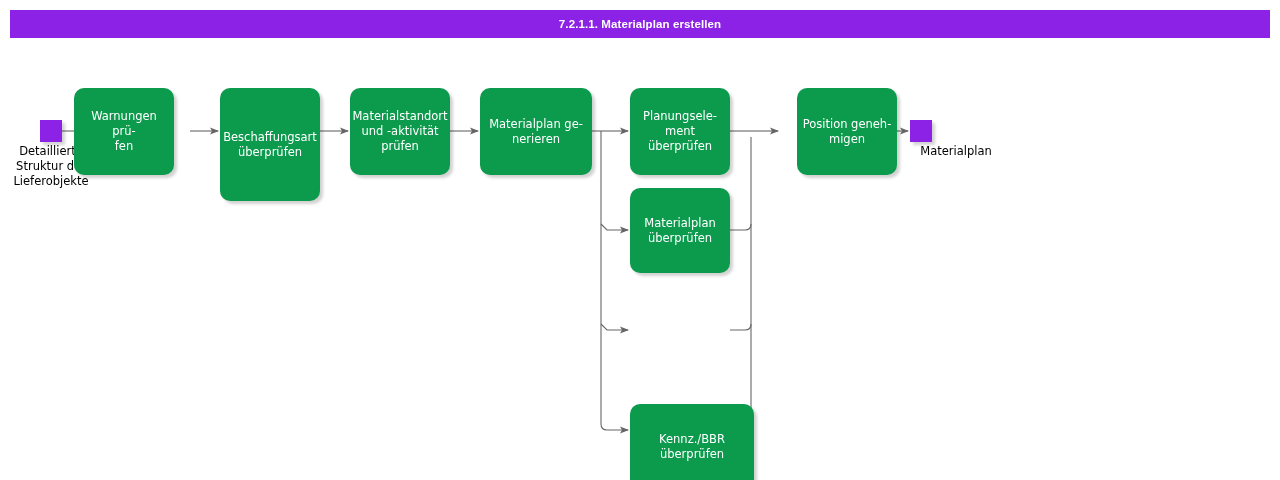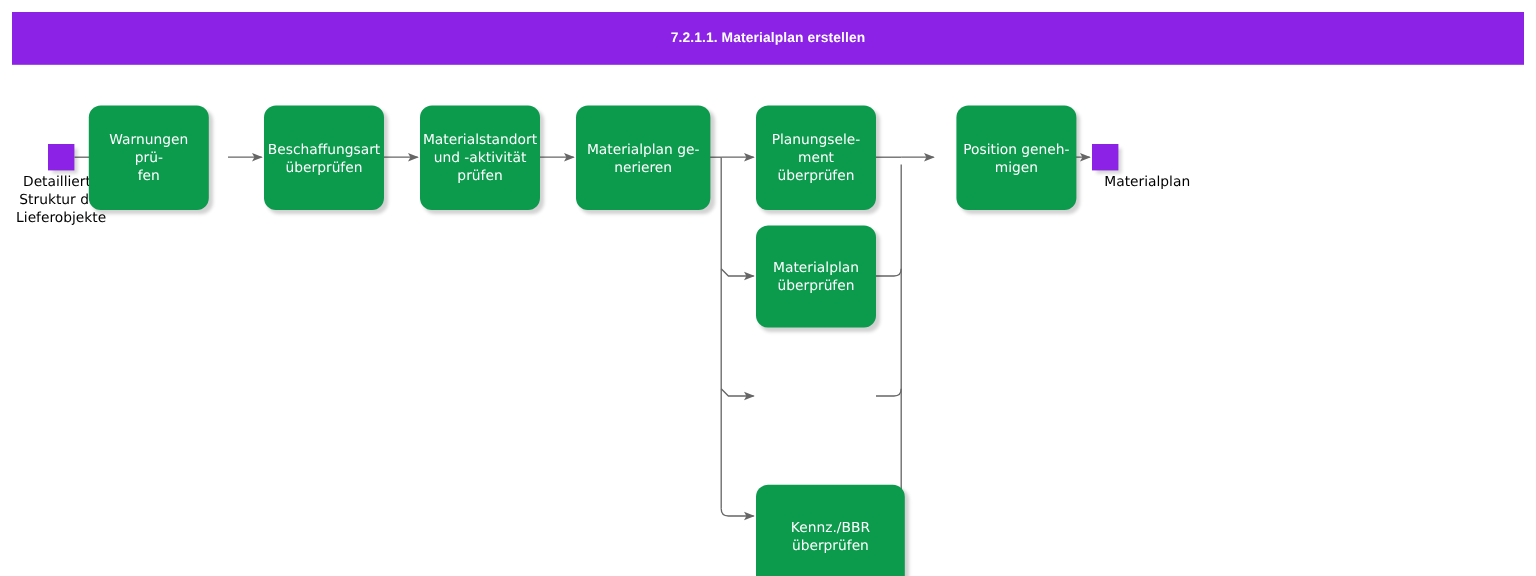--- a/index.html
+++ b/index.html
@@ -14,21 +14,21 @@
     overflow: hidden;
     font-family: "DejaVu Sans", sans-serif;
   }
 
   
   .title-bar {
     position: absolute;
     left: 10px;
     top: 10px;
     width: 1260px;
-    height: 44px;
+    height: 28px;
     background: #8B22E5;
     display: flex;
     align-items: center;
     justify-content: center;
   }
   .title-text {
     color: #ffffff;
     font-size: 11.5px;
     font-weight: bold;
     font-family: "Liberation Sans", sans-serif;
@@ -147,21 +147,21 @@
   <div class="terminator" style="left:40px; top:120px;"></div>
   <div class="terminator-label" style="left:0px; top:144px; width:102px;">Detaillierte
 Struktur der
 Lieferobjekte</div>
 
   <div class="node" style="left:74px; top:88px; width:100px; height:87px;">
     <span class="node-label">Warnungen prü-
 fen</span>
   </div>
 
-  <div class="node" style="left:220px; top:88px; width:100px; height:87px;">
+  <div class="node" style="left:220px; top:88px; width:100px; height:113px;">
     <span class="node-label">Beschaffungsart
 überprüfen</span>
   </div>
 
   <div class="node" style="left:350px; top:88px; width:100px; height:87px;">
     <span class="node-label">Materialstandort
 und -aktivität
 prüfen</span>
   </div>
 

